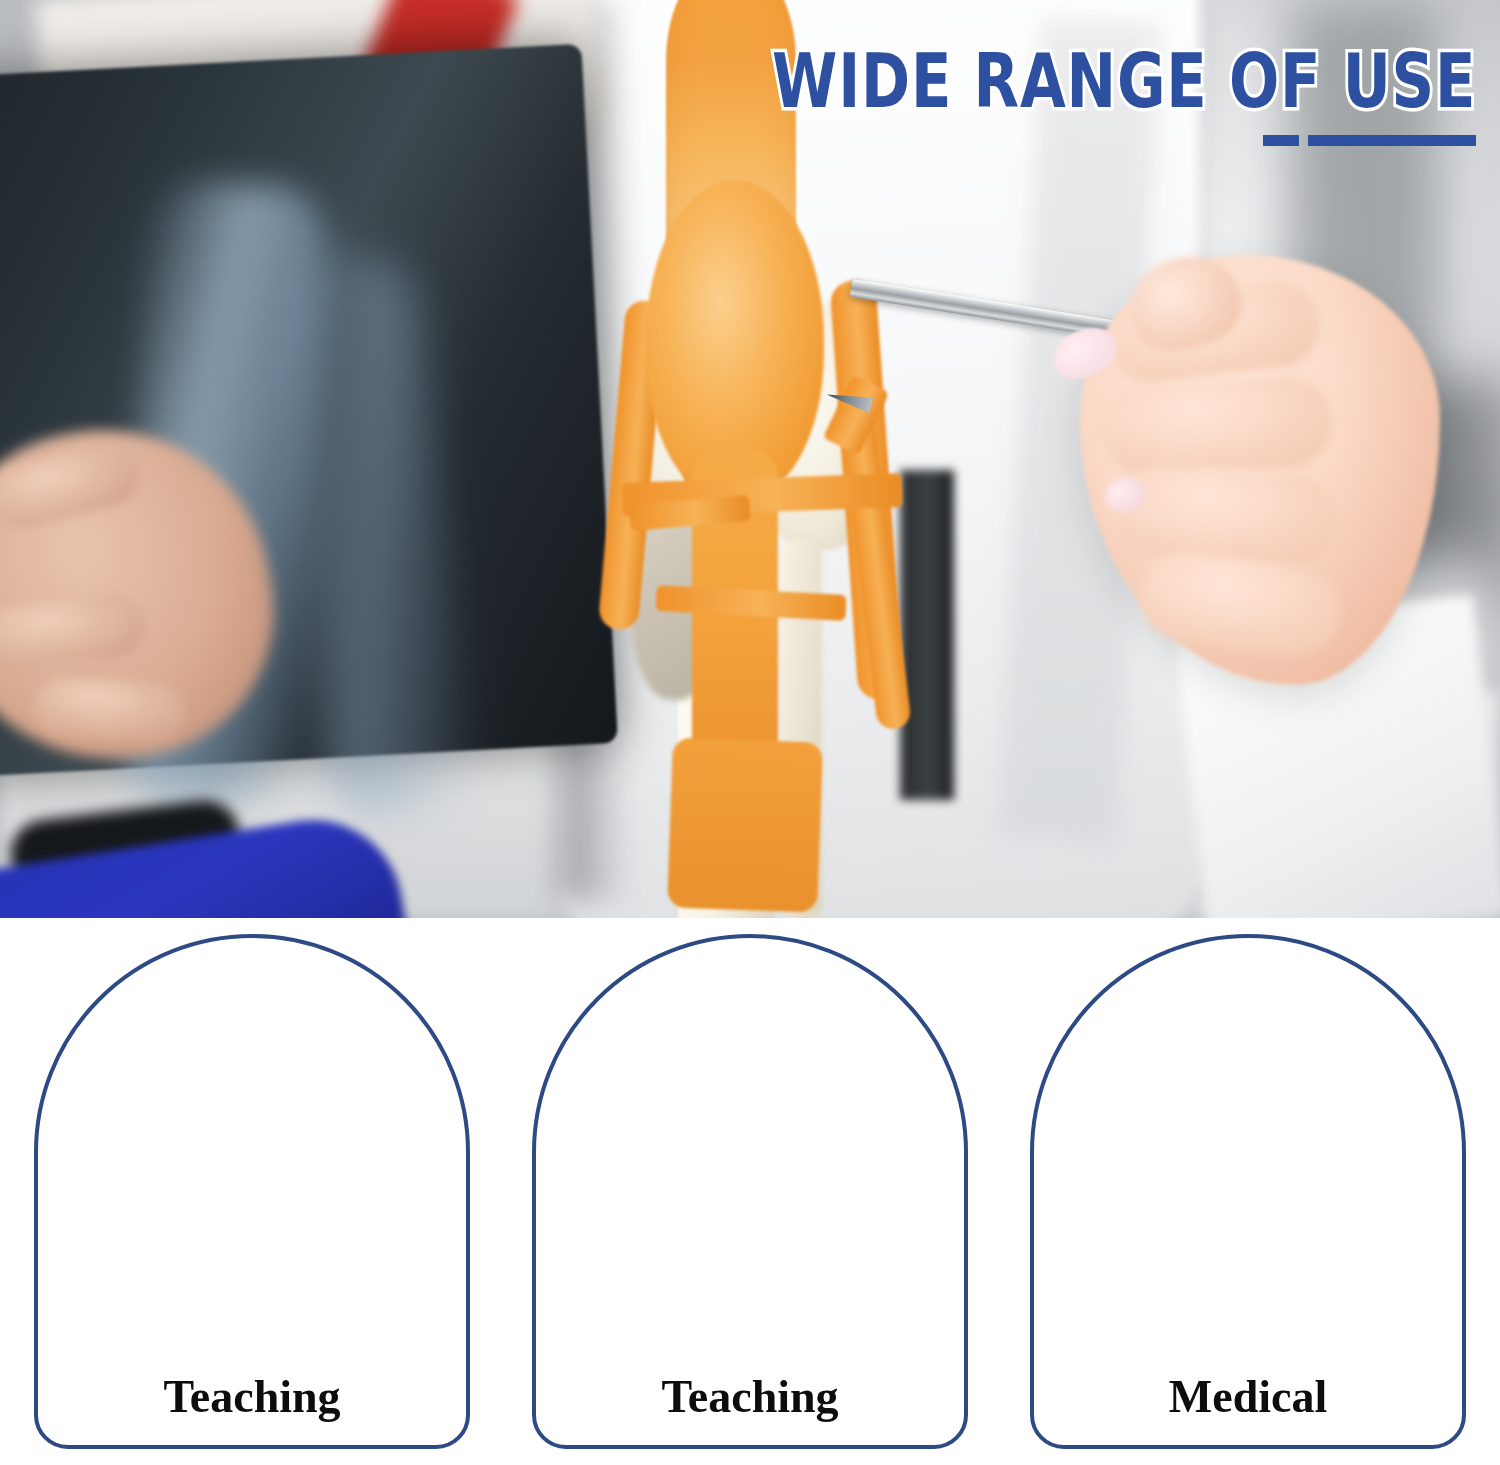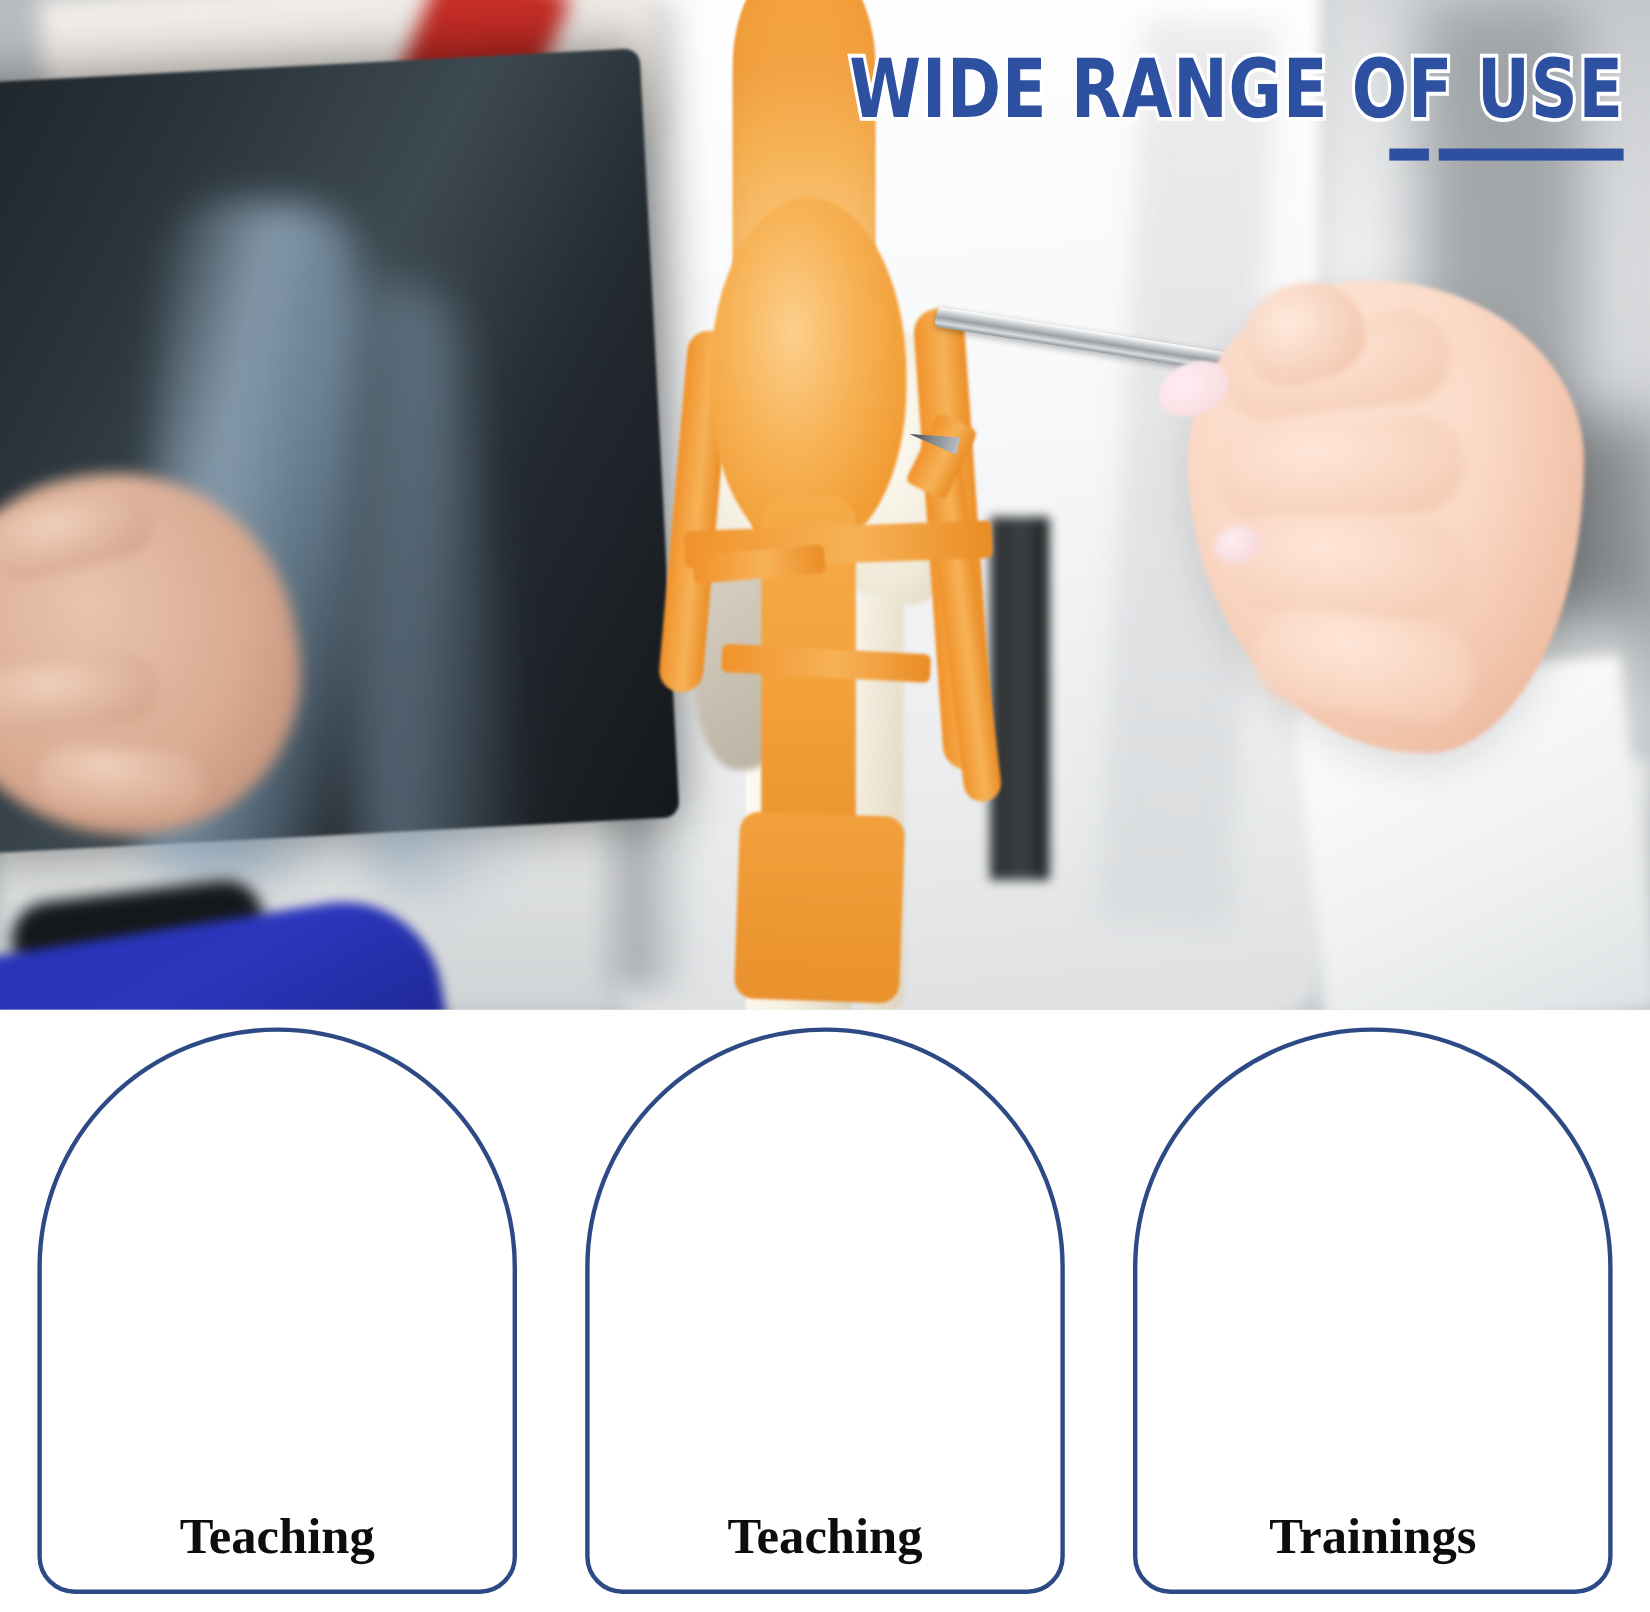--- a/index.html
+++ b/index.html
@@ -532,17 +532,17 @@
           <div class="g-head"></div>
           <div class="g-body"></div>
           <div class="b-arm"></div>
           <div class="b-head"></div>
           <div class="b-body"></div>
           <div class="b2-head"></div>
           <div class="table"></div>
         </div>
       </div>
       <div class="card-frame"></div>
-      <div class="card-label">Trainings</div>
+      <div class="card-label">Medical</div>
     </div>
 
   </div>
 </div>
 
 </body></html>

